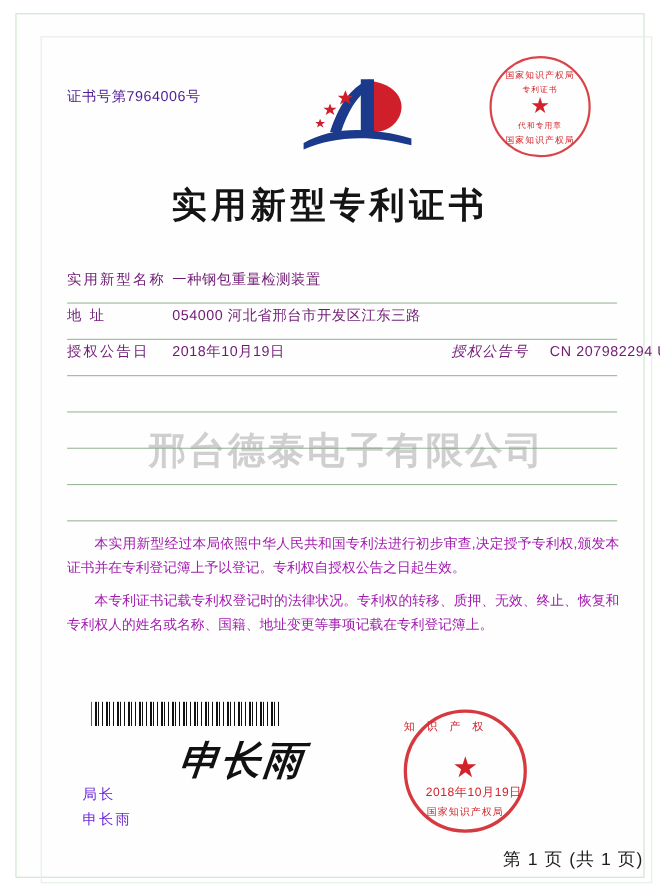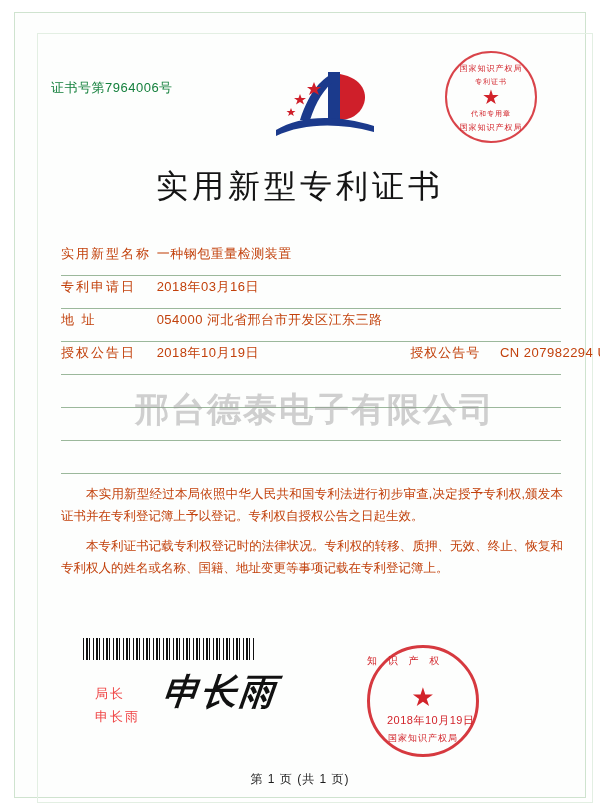--- a/index.html
+++ b/index.html
@@ -33,24 +33,24 @@
     top: 20px;
     width: 556px;
     height: 770px;
     border: 1px solid #e3efe3;
     box-sizing: border-box;
     pointer-events: none;
   }
   
   .cert-no {
     position: absolute;
-    left: 36px;
+    left: 46px;
     top: 66px;
     font-size: 13px;
-    color: #15803d;
+    color: #4c1d95;
     letter-spacing: 0.5px;
     white-space: nowrap;
   }
   
   .logo {
     position: absolute;
     left: 255px;
     top: 55px;
     width: 110px;
     height: 75px;
@@ -95,72 +95,73 @@
 
   
   .title {
     position: absolute;
     left: 0;
     right: 0;
     top: 152px;
     text-align: center;
     font-family: "DejaVu Sans", sans-serif;
     font-size: 32px;
-    font-weight: normal;
+    font-weight: bold;
     letter-spacing: 4px;
     color: #141414;
   }
 
   
   .fields {
     position: absolute;
     left: 46px;
     top: 232px;
     width: 500px;
   }
   .frow {
     position: relative;
     height: 33px;
     font-size: 13px;
-    color: #c2410c;
+    color: #701a75;
     white-space: nowrap;
   }
   .flabel {
     display: inline-block;
     width: 92px;
     letter-spacing: 2px;
   }
   .fvalue {
     display: inline-block;
     letter-spacing: 0.5px;
   }
   .frow.split .fvalue {
     width: 250px;
   }
   .frow .second-label {
     display: inline-block;
     width: 86px;
     letter-spacing: 1px;
+    font-style: italic;
   }
   .underline-row {
     position: absolute;
     left: 46px;
     width: 500px;
     border-bottom: 1px solid #9bb89b;
   }
 
   
   .body-text {
     position: absolute;
     left: 46px;
     top: 470px;
     width: 502px;
     font-size: 12.5px;
     line-height: 22px;
-    color: #c2410c;
+    color: #a21caf;
     text-align: justify;
   }
   .body-text p {
     margin: 0 0 8px 0;
     text-indent: 25px;
   }
 
   
   .barcode {
     position: absolute;
@@ -172,24 +173,25 @@
       to right,
       #111 0px, #111 1px, #fff 1px, #fff 3px,
       #111 3px, #111 5px, #fff 5px, #fff 6px,
       #111 6px, #111 7px, #fff 7px, #fff 10px
     );
   }
 
   
   .sig-label {
     position: absolute;
-    left: 80px;
+    left: 60px;
     font-size: 13px;
-    color: #ef4444;
+    color: #6d28d9;
     letter-spacing: 2px;
+    margin-top: 28px;
   }
   .sig-label.l1 { top: 672px; }
   .sig-label.l2 { top: 695px; }
   .signature {
     position: absolute;
     left: 148px;
     top: 655px;
     font-family: "DejaVu Serif", serif;
     font-size: 36px;
     font-style: italic;
@@ -266,22 +268,22 @@
     pointer-events: none;
     white-space: nowrap;
   }
 
   
   .footer {
     position: absolute;
     left: 0;
     right: 0;
     top: 758px;
-    text-align: center;
-    font-size: 12px;
+    text-align: right;
+    font-size: 16px;
     color: #1d1d1d;
     letter-spacing: 1px;
   }
 </style>
 </head>
 <body>
 
 <div class="page">
   <div class="sheet">
     <div class="inner-border"></div>
@@ -308,24 +310,20 @@
       <div class="seal-text t3">代和专用章</div>
       <div class="seal-text t4">国家知识产权局</div>
     </div>
 
     <div class="title">实用新型专利证书</div>
 
     <div class="fields">
       <div class="frow">
         <span class="flabel">实用新型名称</span>
         <span class="fvalue">一种钢包重量检测装置</span>
-      </div>
-      <div class="frow">
-        <span class="flabel">专利申请日</span>
-        <span class="fvalue">2018年03月16日</span>
       </div>
       <div class="frow">
         <span class="flabel">地 址</span>
         <span class="fvalue">054000 河北省邢台市开发区江东三路</span>
       </div>
       <div class="frow split">
         <span class="flabel">授权公告日</span>
         <span class="fvalue">2018年10月19日</span>
         <span class="second-label">授权公告号</span>
         <span class="fvalue">CN 207982294 U</span>

